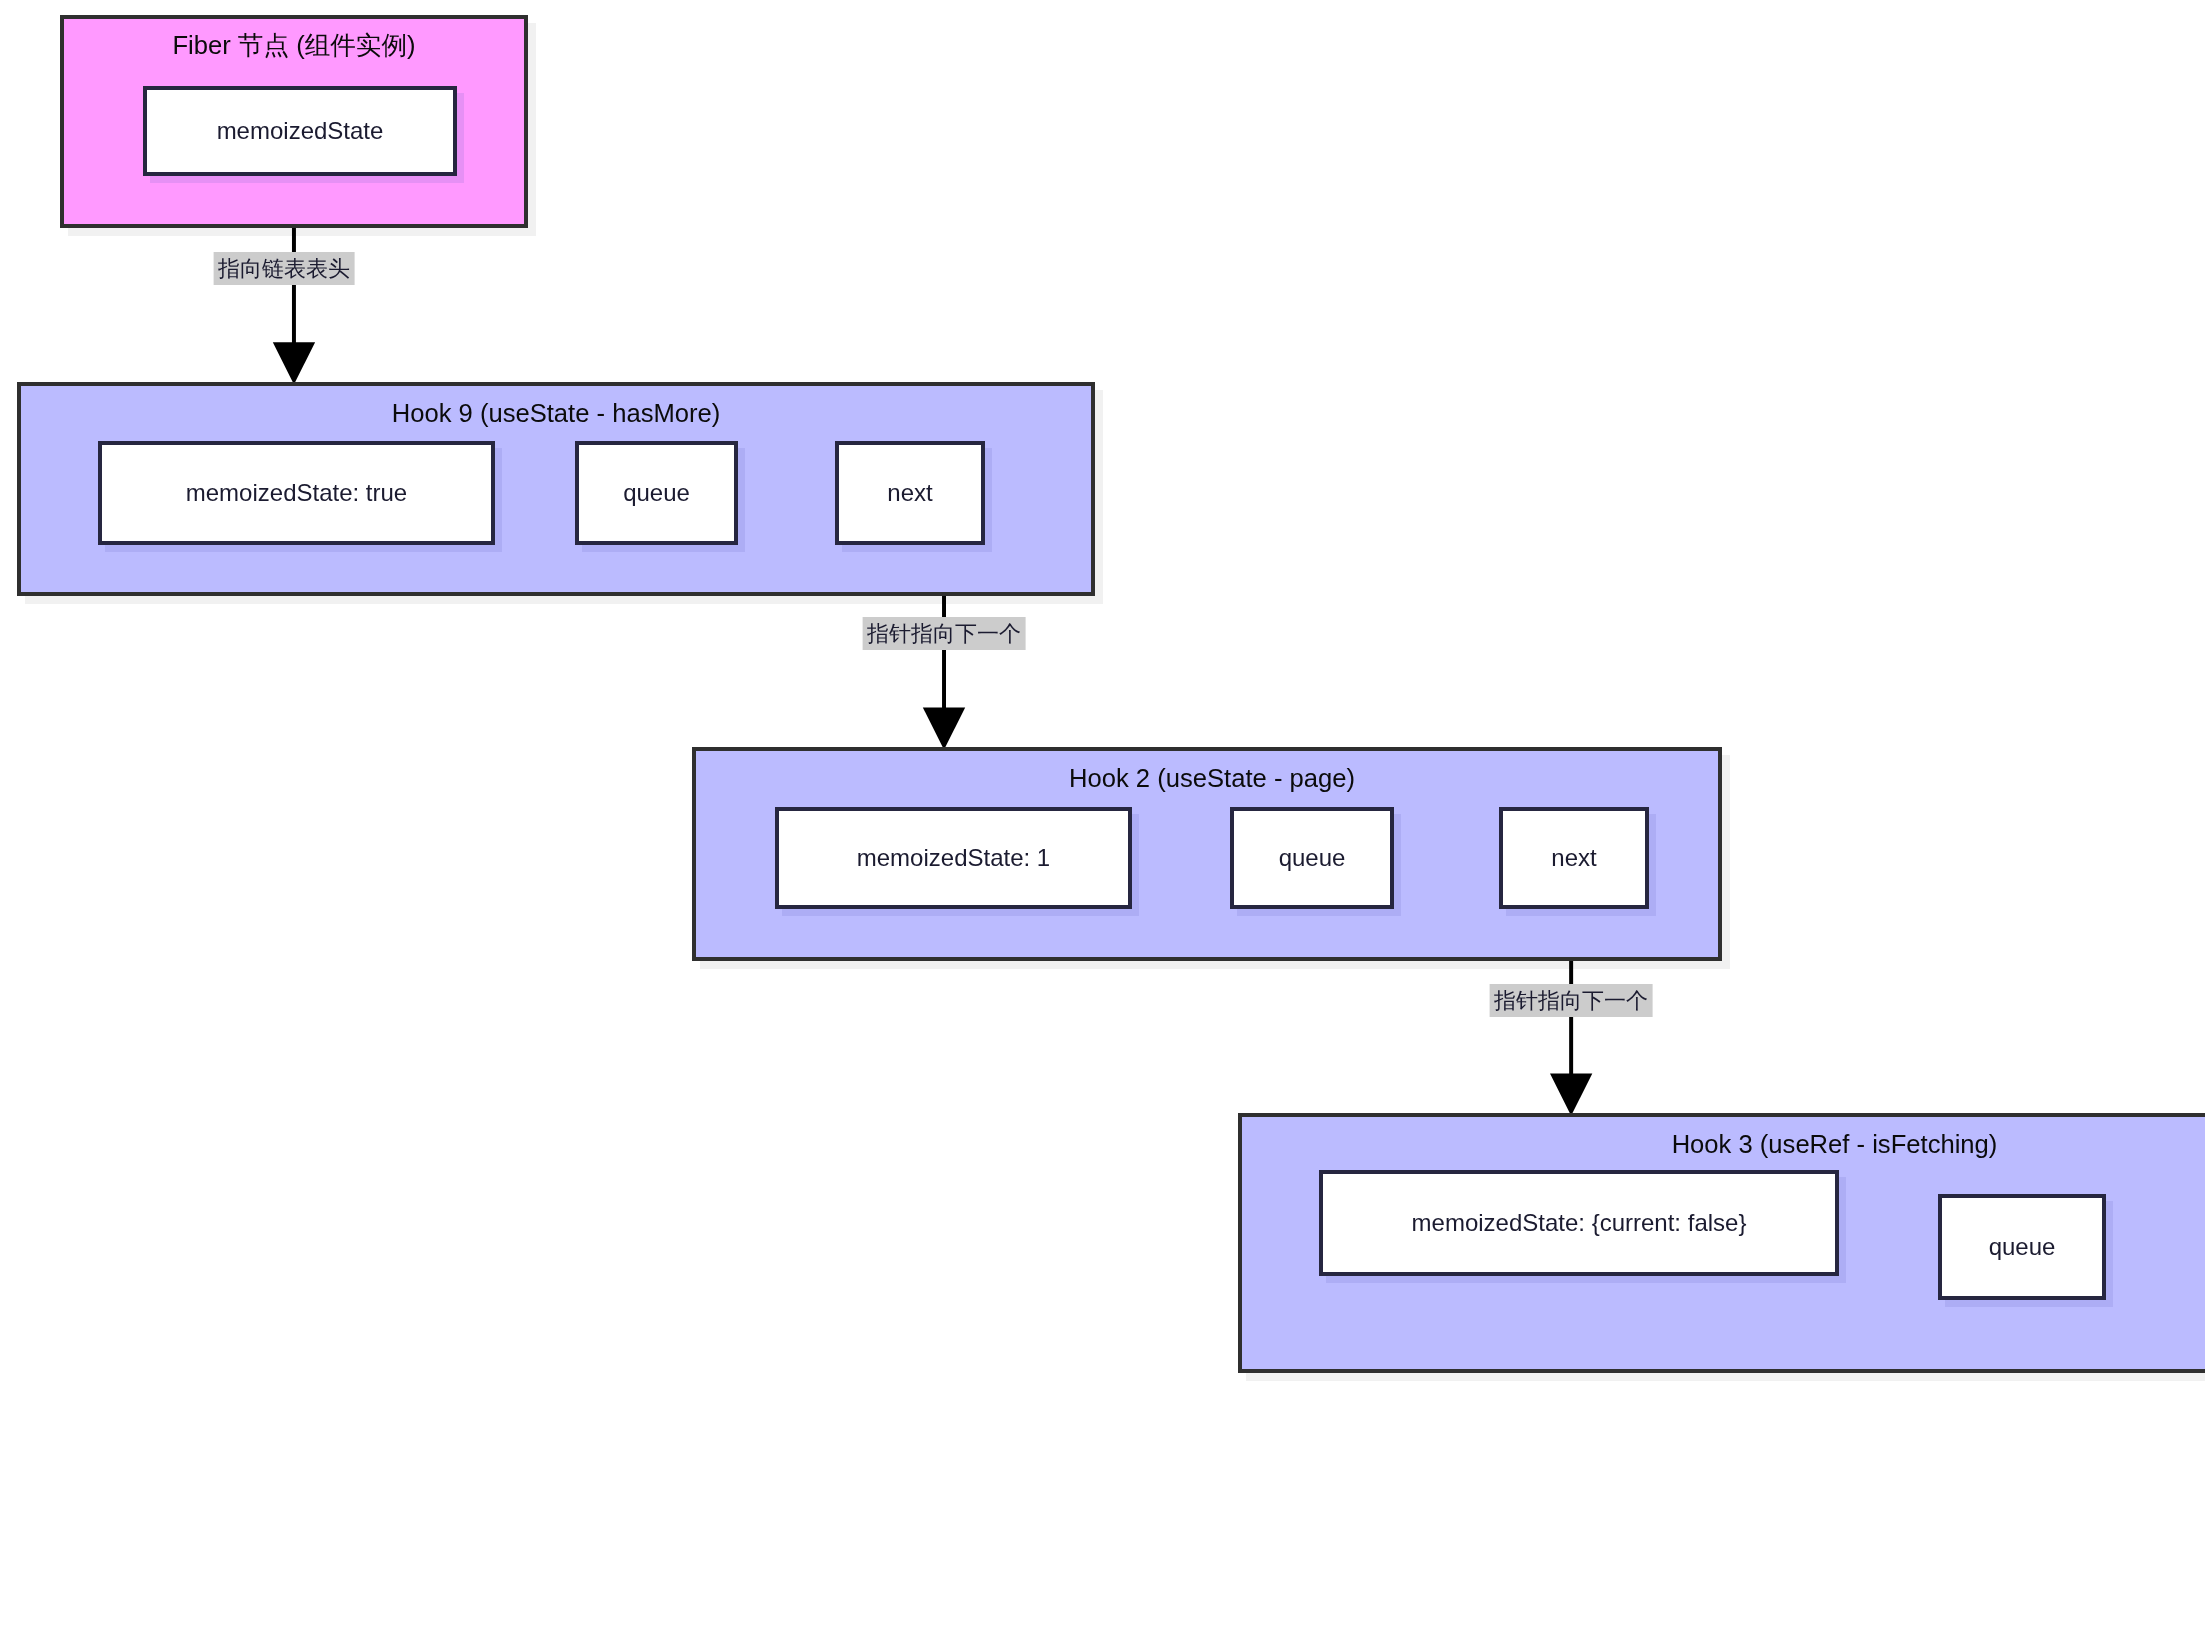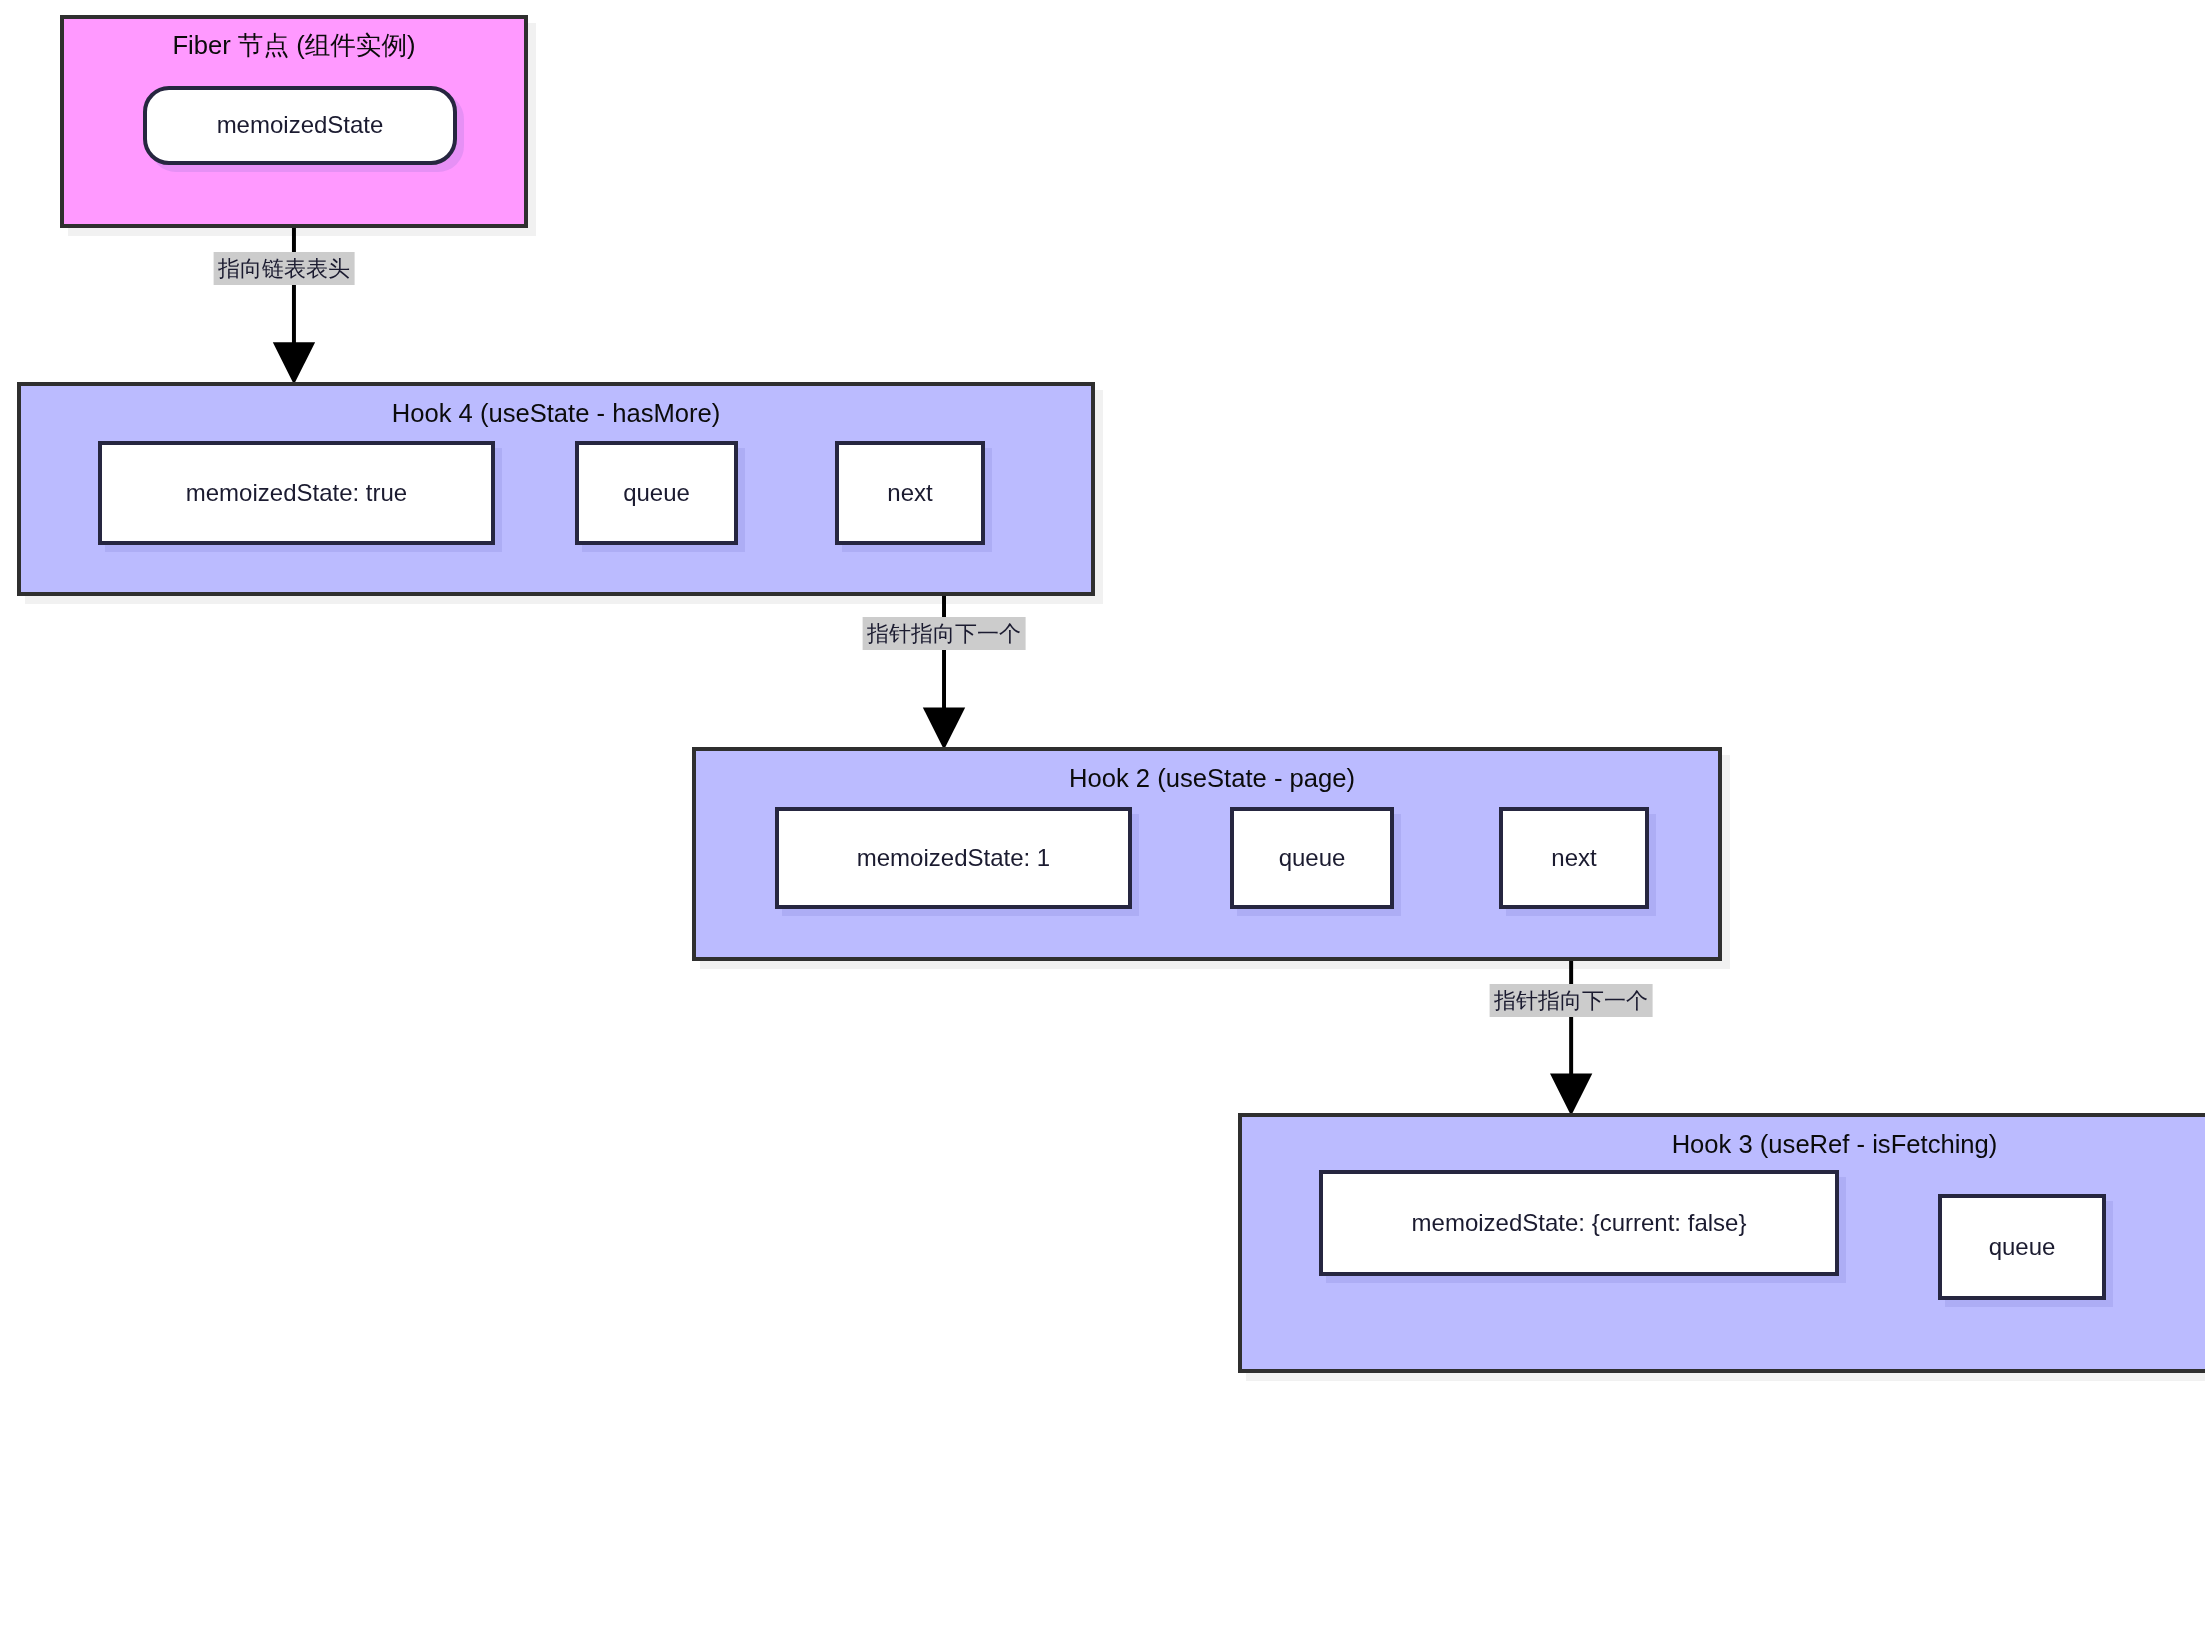--- a/index.html
+++ b/index.html
@@ -115,29 +115,29 @@
     </g>
 
     <g>
       <path class="edge-line" d="M 5178 2990 L 5178 3410"></path>
       <polygon class="edge-head" points="5178,3478 5130,3382 5226,3382"></polygon>
     </g>
   </svg>
 
   <div class="node fiber" style="left:60px; top:15px; width:468px; height:213px;">
     <div class="node-title" style="top:12.3px;">Fiber 节点 (组件实例)</div>
-    <div class="field" style="left:79px; top:67px; width:314px; height:79px;border-radius:26px;">
+    <div class="field" style="left:79px; top:67px; width:314px; height:90px;">
       <span class="ftext">memoizedState</span>
     </div>
   </div>
 
   <div class="edge-label" style="left:284px; top:252px;">指向链表表头</div>
 
   <div class="node hook" style="left:17px; top:382px; width:1078px; height:214px;">
-    <div class="node-title" style="top:13.2px;">Hook 4 (useState - hasMore)</div>
+    <div class="node-title" style="top:13.2px;">Hook 9 (useState - hasMore)</div>
     <div class="field" style="left:77px; top:55px; width:397px; height:104px;">
       <span class="ftext">memoizedState: true</span>
     </div>
     <div class="field" style="left:554px; top:55px; width:163px; height:104px;">
       <span class="ftext">queue</span>
     </div>
     <div class="field" style="left:814px; top:55px; width:150px; height:104px;">
       <span class="ftext">next</span>
     </div>
   </div>

